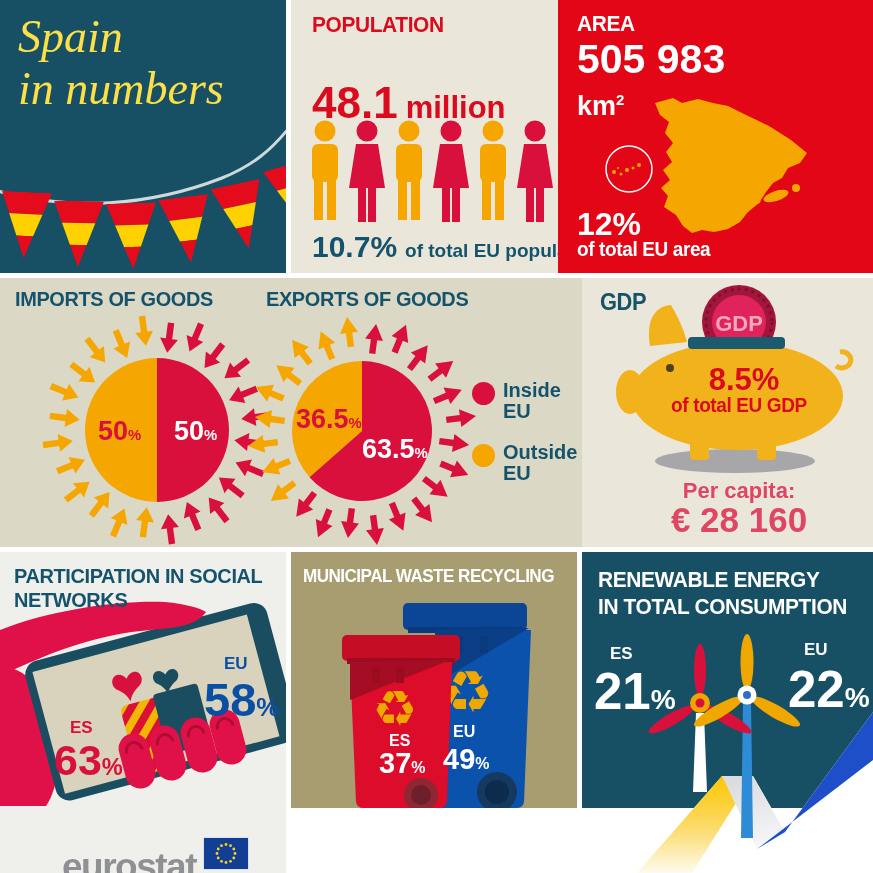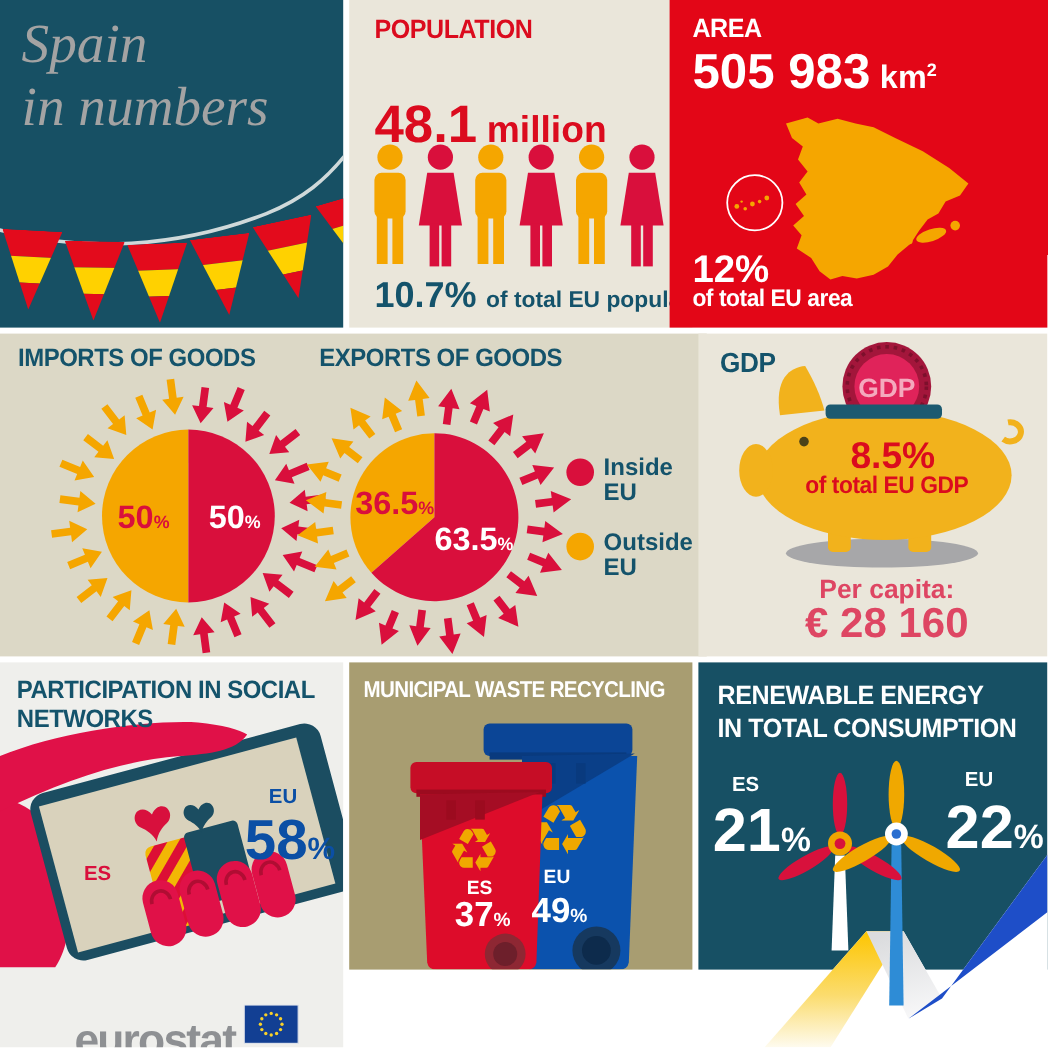--- a/index.html
+++ b/index.html
@@ -12,21 +12,21 @@
   .cond{transform:scaleX(.95);transform-origin:0 0;letter-spacing:-.4px;}
   .cond2{transform:scaleX(.90);transform-origin:0 0;letter-spacing:-.6px;}
   .teal{color:var(--teal_text,#14536B);}
   .white{color:#fff;}
   .redtx{color:var(--red_text,#DB0B1E);}
   .crims{color:var(--crimson,#D90F3C);}
   .bluetx{color:var(--blue,#0B4FA5);}
   .baseline{display:flex;align-items:baseline;gap:8px;}
   .pct-sm{font-size:.55em;font-weight:bold;}
   .hero-line{font-family:"Liberation Serif","DejaVu Serif",serif;font-style:italic;
-             font-weight:normal;color:#a3a3a3;font-size:46px;line-height:54px;}
+             font-weight:normal;color:#fde047;font-size:46px;line-height:54px;}
   sup.km2{font-size:15px;vertical-align:super;font-weight:bold;}
   .legend-dot{position:absolute;width:23px;height:23px;border-radius:50%;}
   .legend-lbl{font-size:20px;line-height:21px;font-weight:bold;}
   .footer{position:absolute;display:flex;align-items:center;gap:7px;}
   .footer .word{font-size:37px;font-weight:bold;color:var(--logo_grey,#8E9093);letter-spacing:-1.5px;margin-top:28px;}
 </style>
 </head>
 <body>
 
 <div id="canvas">
@@ -139,21 +139,21 @@
       <g fill="#F5A600">
         <circle cx="638" cy="172" r="2"></circle>
           <circle cx="645" cy="174" r="1.5"></circle>
         <circle cx="651" cy="170" r="2"></circle>
           <circle cx="657" cy="168" r="1.5"></circle>
         <circle cx="663" cy="165" r="2"></circle>
           <circle cx="642" cy="168" r="1"></circle>
       </g>
     </svg>
     <div class="t white cond" style="left:19px;top:11px;font-size:22px;">AREA</div>
-    <div class="t baseline" style="left:19px;top:36px;">
+    <div class="t baseline" style="left:19px;top:36px;flex-direction:column;">
       <span class="white" style="font-size:41px;">505 983</span>
       <span class="white" style="font-size:27px;"><span>km</span><sup class="km2">2</sup></span>
     </div>
     <div class="t white" style="left:19px;top:206px;font-size:32px;">12%</div>
     <div class="t white cond" style="left:19px;top:238px;font-size:20px;">of total EU area</div>
   </div>
 
   <div class="panel" style="left:0;top:278px;width:577px;height:269px;background:var(--beige_mid,#DCD8C6);padding-left:12px;">
     <svg id="trade-svg" width="577" height="269" viewBox="0 278 577 269">
       <g id="arr-imp">
@@ -390,20 +390,21 @@
         <g transform="translate(228,737) rotate(-15)">
             <rect x="-15" y="-28" width="30" height="56" rx="15" fill="#E01148"></rect>
             <path d="M-8,-10 a8,9 0 0 1 16,0" stroke="#B00D33" stroke-width="3" fill="none"></path>
           </g>
       </g>
     </svg>
     <div class="t teal cond" style="left:14px;top:12px;font-size:21px;line-height:24px;">
       <span>PARTICIPATION IN SOCIAL</span><br><span>NETWORKS</span>
     </div>
     <div class="t crims" style="left:70px;top:166px;font-size:17px;">ES</div>
+    <div class="t crims" style="left:54px;top:184px;font-size:43px;"><span>63</span><span class="pct-sm">%</span></div>
     <div class="t bluetx" style="left:224px;top:102px;font-size:17px;">EU</div>
     <div class="t bluetx" style="left:204px;top:120px;font-size:47px;"><span>58</span><span class="pct-sm">%</span></div>
   </div>
 
   <div class="panel" style="left:291px;top:552px;width:286px;height:256px;background:var(--khaki,#A89D71);">
     <svg width="286" height="256" viewBox="291 552 286 256">
       <g>
         <rect x="403" y="603" width="124" height="27" rx="5" fill="#0B4596"></rect>
         <rect x="408" y="627" width="114" height="6" fill="#093A7E"></rect>
         <path d="M435,630 L531,630 L524,802 Q523,808 516,808 L444,808 Q437,808 436,802 Z" fill="#0B52AD"></path>

